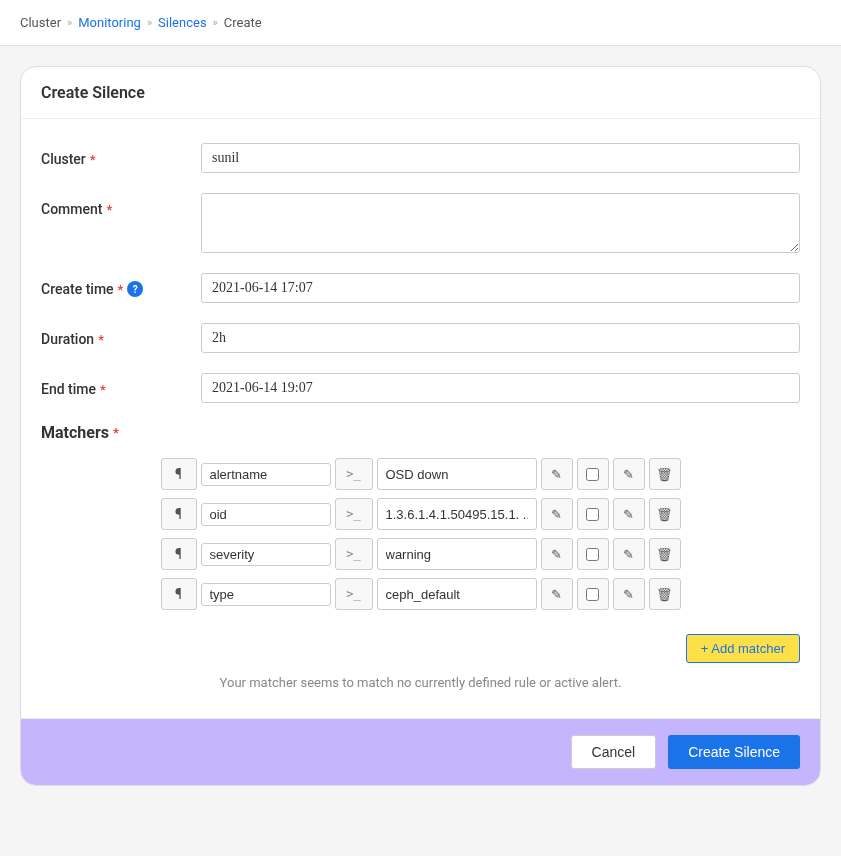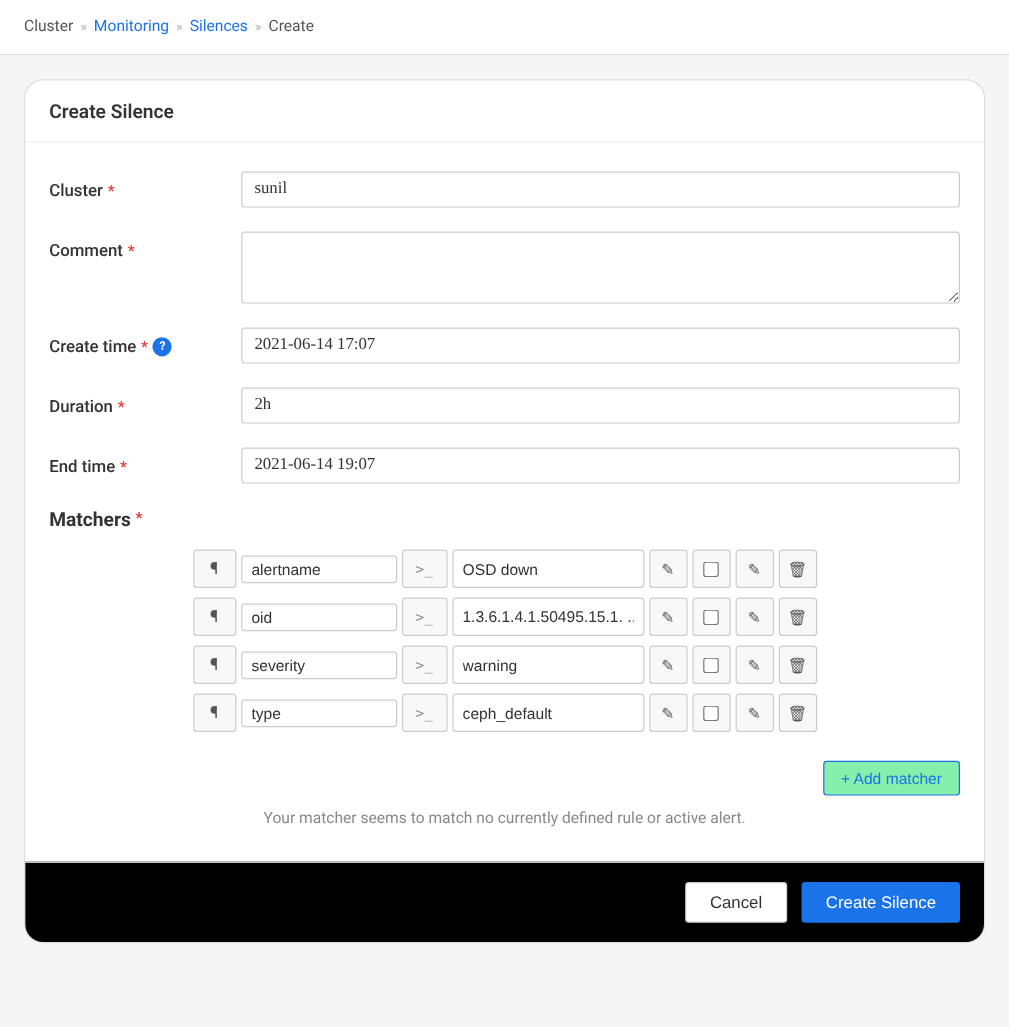--- a/index.html
+++ b/index.html
@@ -178,21 +178,21 @@
       background: #f8f8f8;
     }
     .matcher-checkbox input {
       cursor: pointer;
     }
     .add-matcher-btn {
       display: flex;
       align-items: center;
       gap: 4px;
       padding: 6px 14px;
-      background: #86efac;
+      background: #fde047;
       border: 1px solid #1a73e8;
       color: #1a73e8;
       border-radius: 3px;
       cursor: pointer;
       font-size: 13px;
       font-weight: 500;
       margin-top: 8px;
       margin-left: auto;
       margin-right: 0;
     }
@@ -207,21 +207,21 @@
       font-size: 13px;
       margin-top: 12px;
       margin-bottom: 4px;
     }
     .card-footer {
       display: flex;
       justify-content: flex-end;
       gap: 12px;
       padding: 16px 20px;
       border-top: 1px solid #eee;
-      background: #000000;
+      background: #c4b5fd;
     }
     .btn-cancel {
       padding: 8px 20px;
       background: #fff;
       border: 1px solid #ccc;
       border-radius: 3px;
       cursor: pointer;
       font-size: 14px;
       color: #333;
     }

